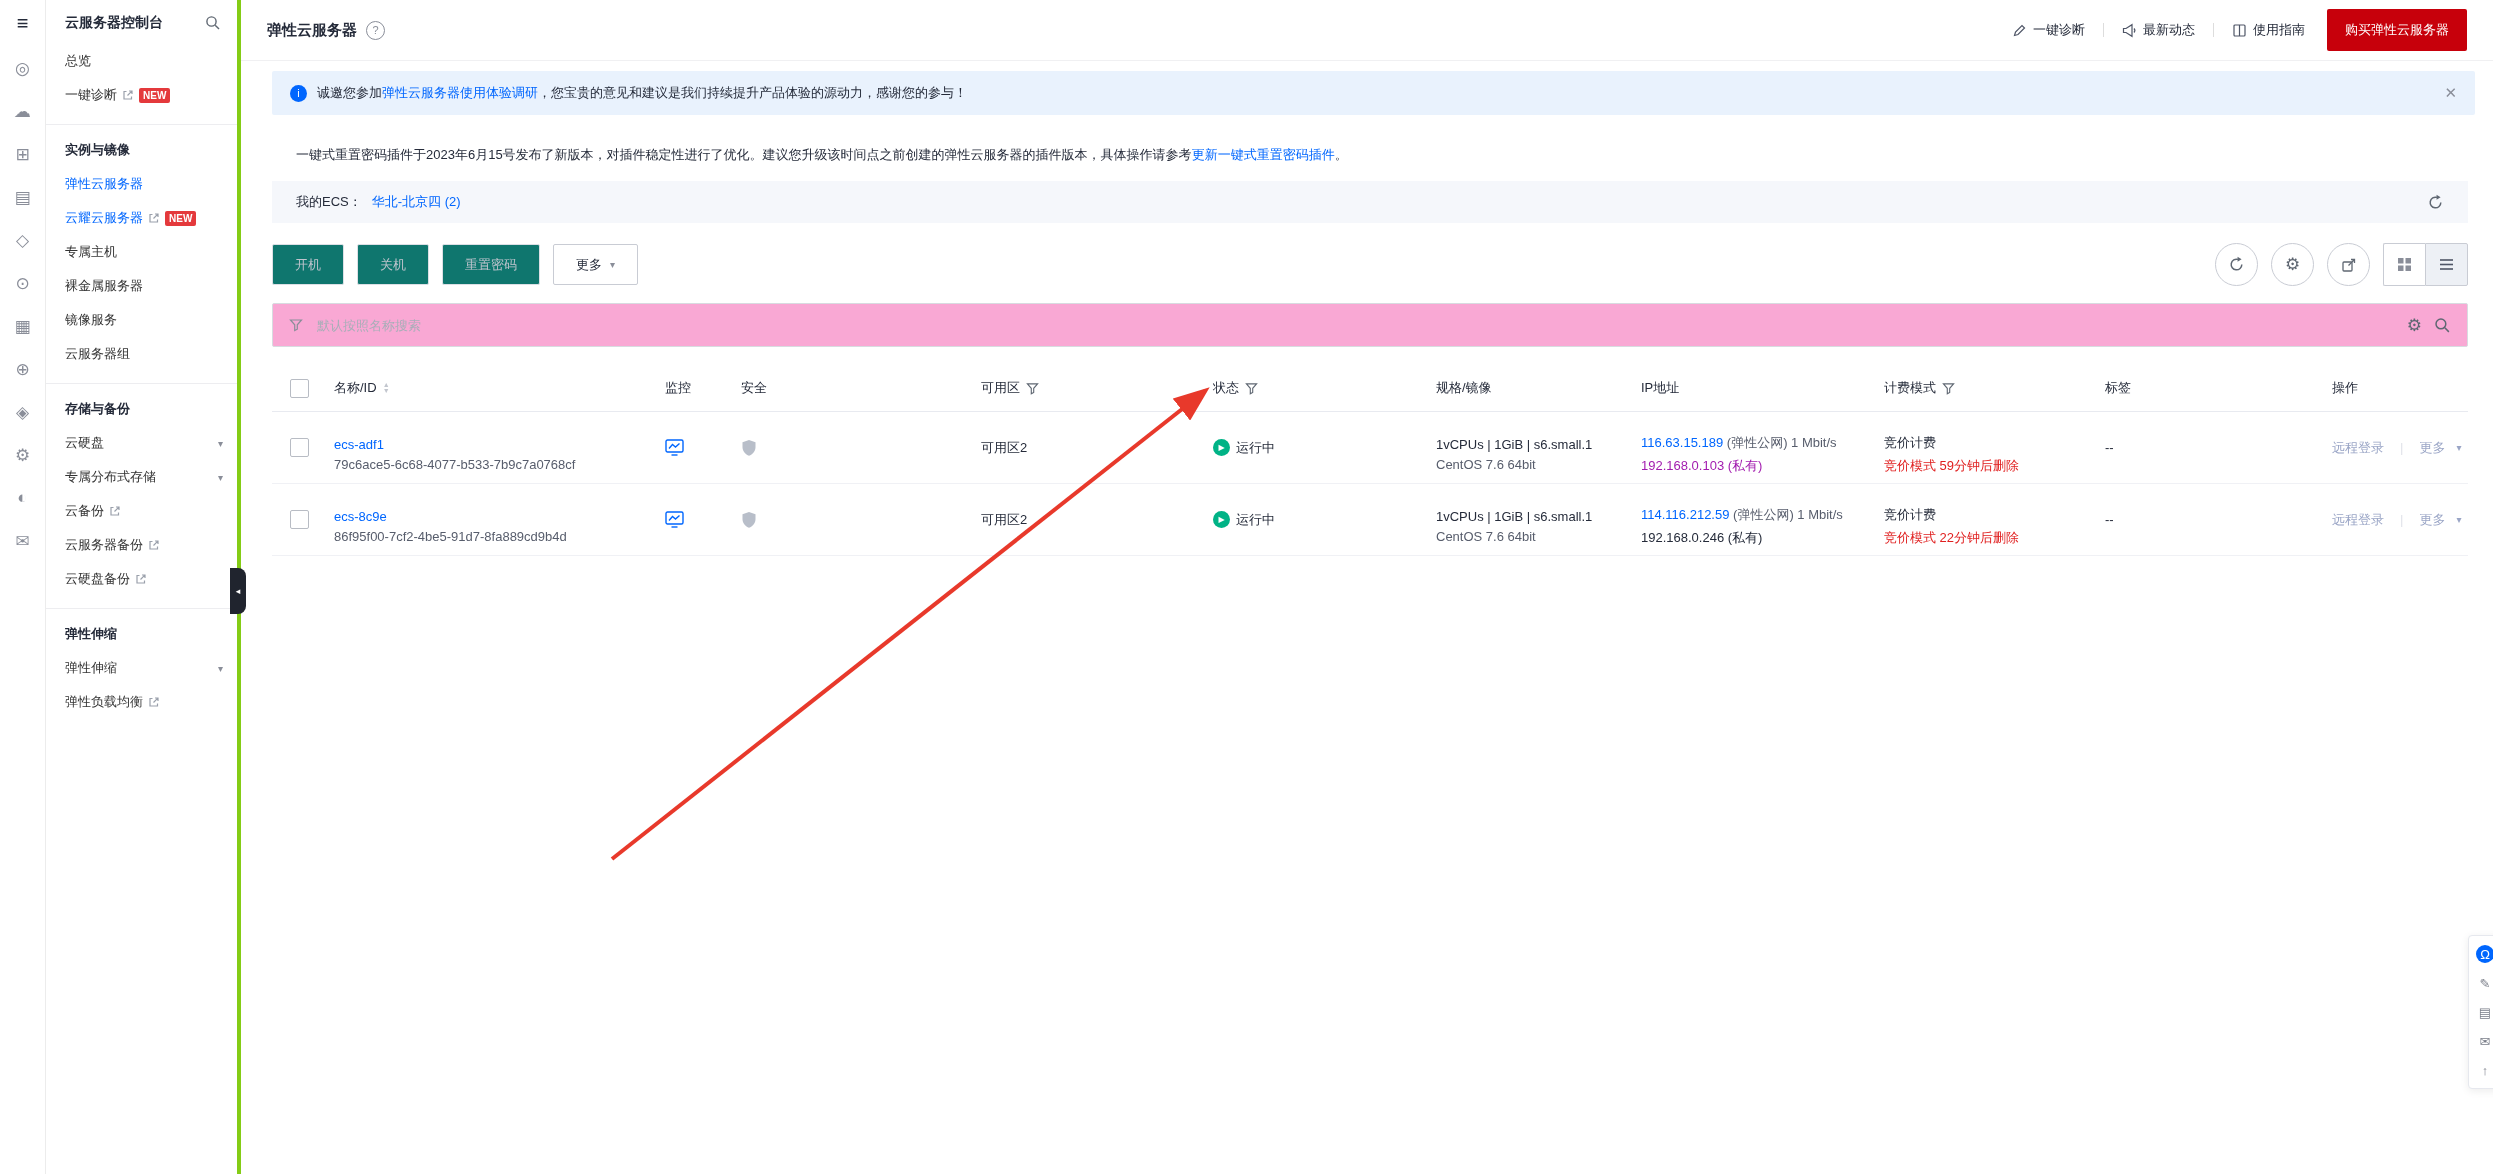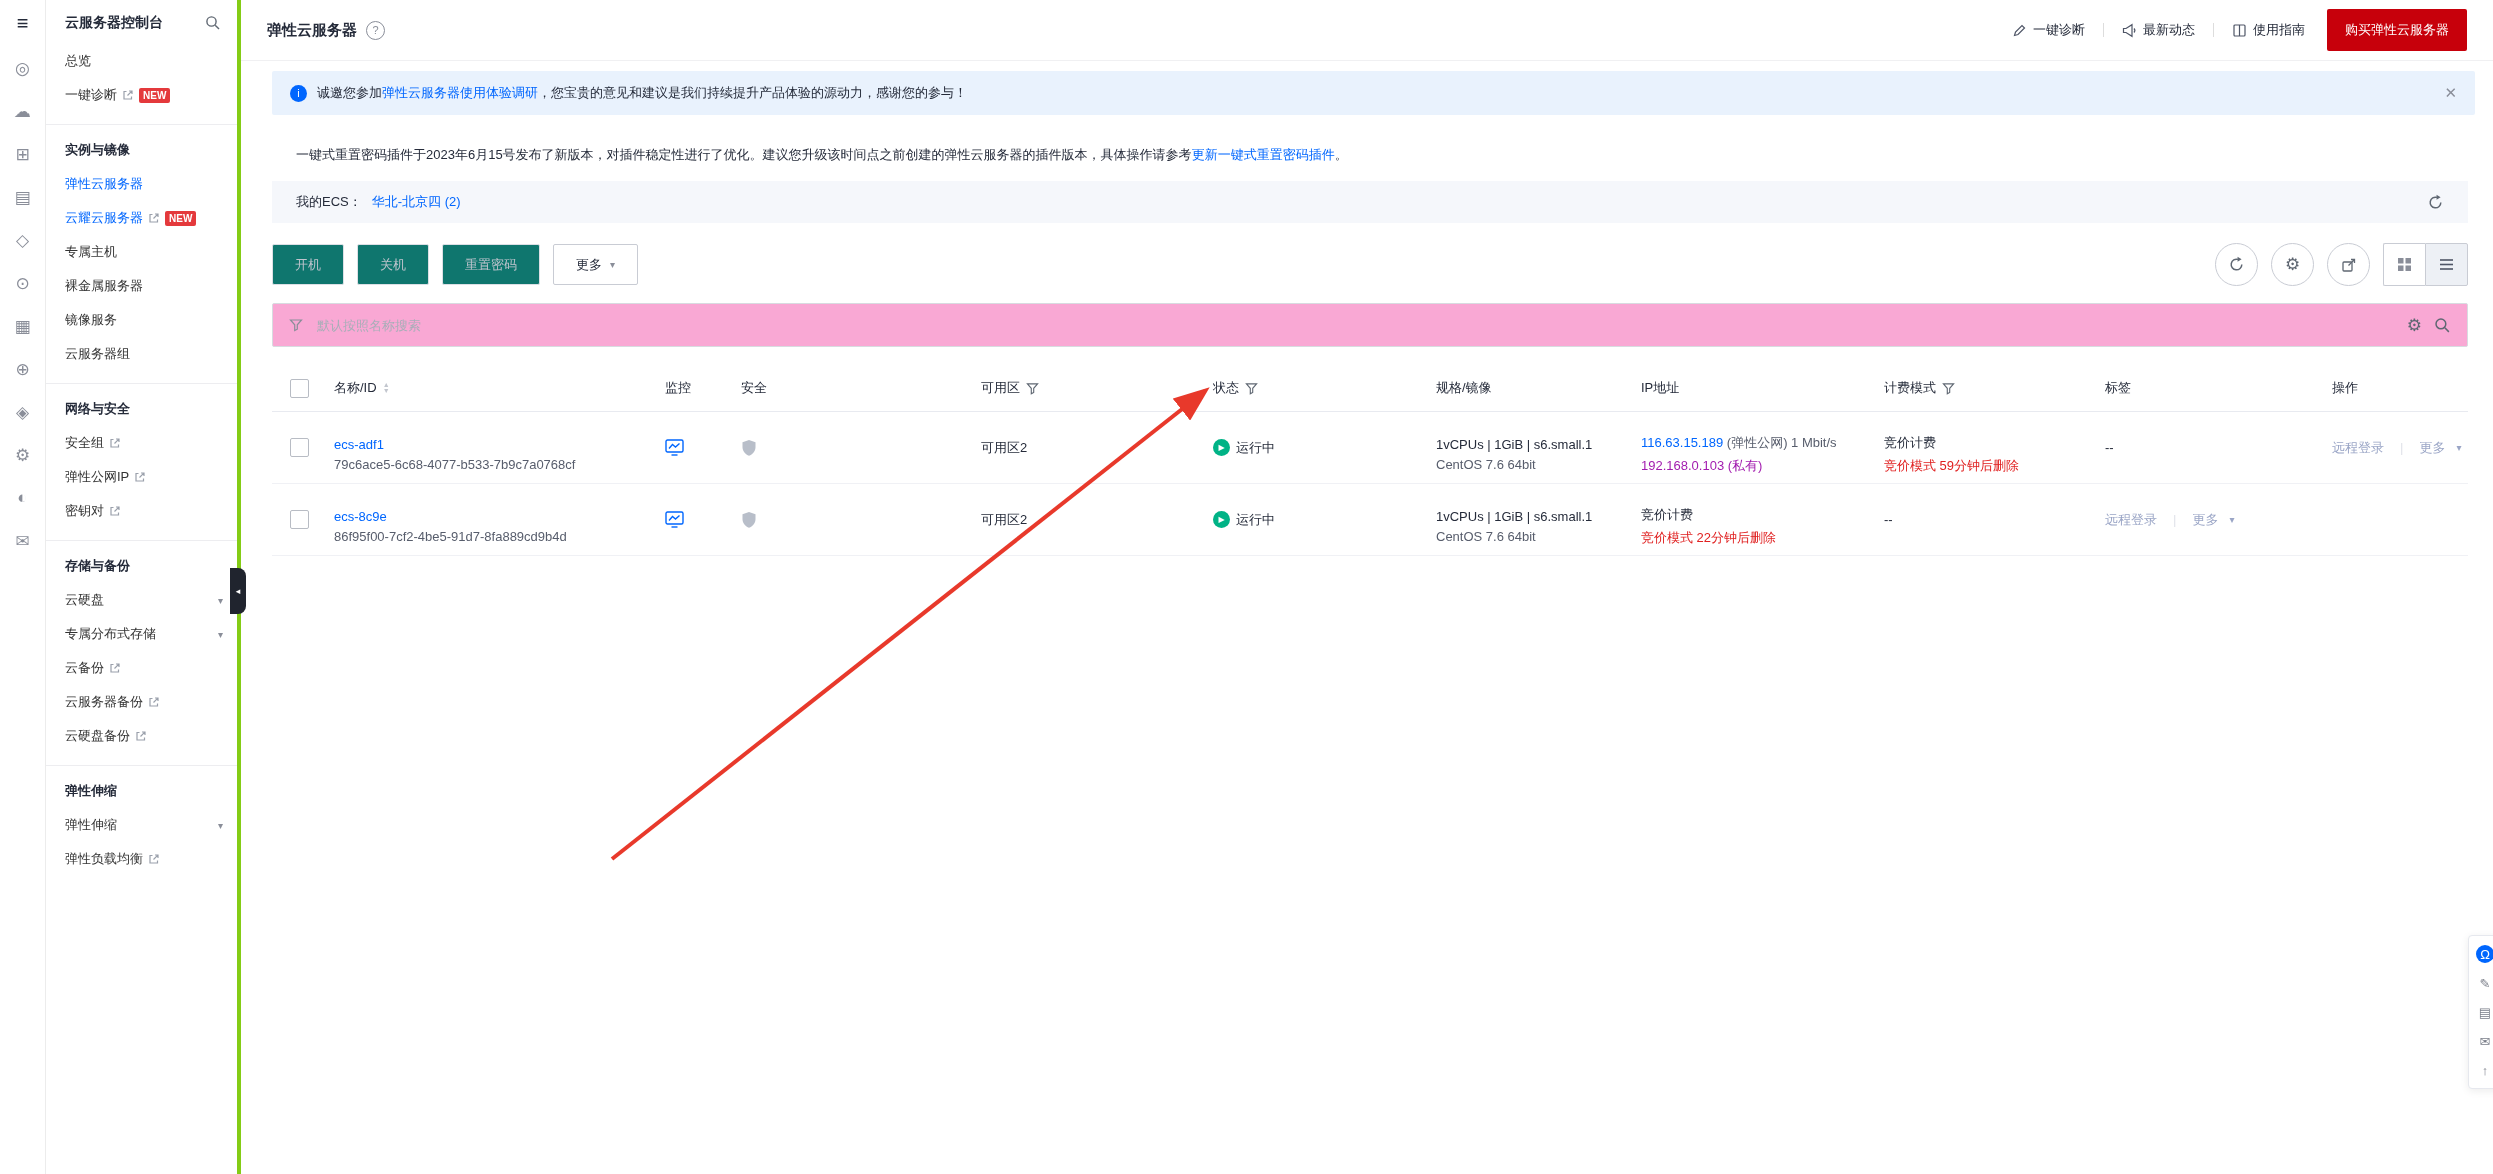--- a/index.html
+++ b/index.html
@@ -171,41 +171,20 @@
           <span>裸金属服务器</span>
         </div>
         <div class="nav-item">
           <span>镜像服务</span>
         </div>
         <div class="nav-item">
           <span>云服务器组</span>
         </div>
       </div>
 
-      <div class="sec">
-        <div class="sec-h">网络与安全</div>
-        <div class="nav-item">
-          <span>安全组</span>
-          <svg class="mini ext-ic" width="12" height="12" viewBox="0 0 12 12">
-              <path d="M4.5 2.5 H2 v7.5 h7.5 V7.5 M7 2 h3 v3 M9.8 2.2 L5.5 6.5" fill="none" stroke="#9aa0ab" stroke-width="1.2"></path>
-            </svg>
-        </div>
-        <div class="nav-item">
-          <span>弹性公网IP</span>
-          <svg class="mini ext-ic" width="12" height="12" viewBox="0 0 12 12">
-              <path d="M4.5 2.5 H2 v7.5 h7.5 V7.5 M7 2 h3 v3 M9.8 2.2 L5.5 6.5" fill="none" stroke="#9aa0ab" stroke-width="1.2"></path>
-            </svg>
-        </div>
-        <div class="nav-item">
-          <span>密钥对</span>
-          <svg class="mini ext-ic" width="12" height="12" viewBox="0 0 12 12">
-              <path d="M4.5 2.5 H2 v7.5 h7.5 V7.5 M7 2 h3 v3 M9.8 2.2 L5.5 6.5" fill="none" stroke="#9aa0ab" stroke-width="1.2"></path>
-            </svg>
-        </div>
-      </div>
 
       <div class="sec">
         <div class="sec-h">存储与备份</div>
         <div class="nav-item">
           <span>云硬盘</span>
           <span class="caret-r">▾</span>
         </div>
         <div class="nav-item">
           <span>专属分布式存储</span>
           <span class="caret-r">▾</span>
@@ -485,20 +464,27 @@
             </div>
           <div class="td">
             <span class="st-ic">▶</span>
             <span>运行中</span>
           </div>
           <div class="td twolines">
             <div>1vCPUs | 1GiB | s6.small.1</div>
             <div class="sub">CentOS 7.6 64bit</div>
           </div>
           <div class="td twolines">
+            <div>
+              <a class="lnk">114.116.212.59</a>
+              <span class="sub" style="margin-top:0">(弹性公网) 1 Mbit/s</span>
+            </div>
+            <div class="sub" style="color:#252b3a">192.168.0.246 (私有)</div>
+          </div>
+          <div class="td twolines">
             <div>竞价计费</div>
             <div class="danger">竞价模式 22分钟后删除</div>
           </div>
           <div class="td">
               <span>--</span>
             </div>
           <div class="td ops">
             <a>远程登录</a>
             <span class="opsep">|</span>
             <a>更多</a>

